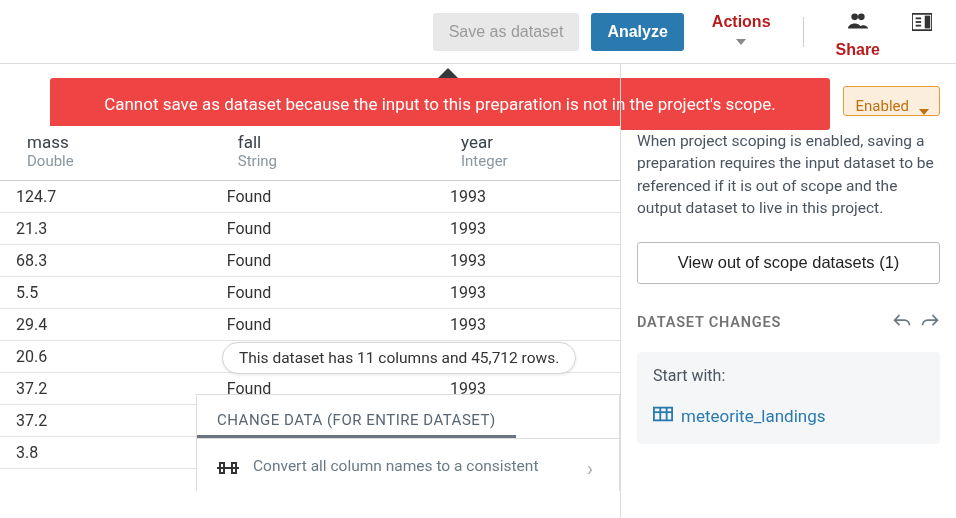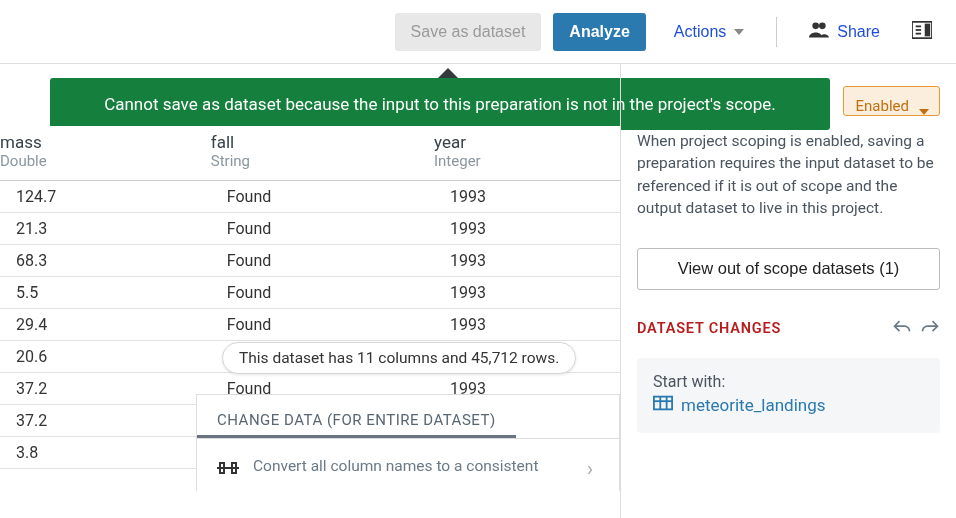--- a/index.html
+++ b/index.html
@@ -40,42 +40,43 @@
     color: #9a9a9a;
     cursor: default;
   }
   .btn-primary {
     background: #2a7ab0;
     color: #fff;
     font-weight: 600;
   }
   .btn-plain {
     background: transparent;
-    color: #1d4ed8;
-    font-weight: 400;
+    color: #b91c1c;
+    font-weight: 700;
+    flex-direction: column;
   }
   .chevron-down {
     width: 0; height: 0;
     border-left: 5px solid transparent;
     border-right: 5px solid transparent;
     border-top: 6px solid #888;
   }
   .vdiv {
     width: 1px; height: 30px; background: #ccc; margin: 0 4px;
   }
   .share-icon svg { width: 20px; height: 16px; }
   .panel-icon svg { width: 20px; height: 18px; }
 
   
   .tooltip {
     position: absolute;
     top: 78px;
     left: 50px;
     width: 780px;
-    background: #15803d;
+    background: #ef4444;
     color: #fff;
     padding: 16px 14px;
     border-radius: 3px;
     font-size: 17px;
     text-align: center;
   }
   .tooltip::before {
     content: "";
     position: absolute;
     top: -10px;
@@ -105,21 +106,21 @@
 
   
   .table {
     width: 100%;
     border-collapse: collapse;
     table-layout: fixed;
   }
   .table th {
     text-align: left;
     font-weight: 400;
-    padding: 6px 10px 10px 0;
+    padding: 6px 10px 10px 27px;
     border-bottom: 1px solid #ccc;
     background: #fff;
     color: #6a7a85;
     vertical-align: top;
   }
   .table th .col-name {
     font-size: 17px;
     color: #38424a;
     display: block;
   }
@@ -211,50 +212,50 @@
     border-right: 5px solid transparent;
     border-top: 6px solid #c0700f;
   }
   .scope-text {
     margin-top: 48px;
     font-size: 15.5px;
     color: #4a5560;
     line-height: 1.45;
   }
   .scope-btn {
-    margin-top: 28px;
+    margin-top: 22px;
     width: 100%;
     height: 42px;
     background: #fff;
     border: 1px solid #bbb;
     border-radius: 3px;
     font-size: 16.5px;
     color: #222;
     cursor: pointer;
   }
   .section-hdr {
     margin-top: 28px;
     display: flex;
     align-items: center;
     justify-content: space-between;
     font-size: 14.5px;
     letter-spacing: 0.8px;
-    color: #b91c1c;
+    color: #737373;
     font-weight: 600;
   }
   .section-hdr .undo-redo { display: flex; gap: 8px; }
   .undo-redo svg { width: 20px; height: 18px; stroke: #6a7a85; fill: none; stroke-width: 2; }
 
   .start-card {
     margin-top: 18px;
     background: #f4f6f8;
     border-radius: 4px;
     padding: 14px 16px 18px 16px;
   }
-  .start-card .label { font-size: 16px; color: #4a5560; margin-bottom: 4px; }
+  .start-card .label { font-size: 16px; color: #4a5560; margin-bottom: 21px; }
   .ds-link {
     display: inline-flex;
     align-items: flex-end;
     gap: 8px;
     color: #2a7ab0;
     font-size: 17px;
   }
   .ds-link svg { width: 20px; height: 16px; }
 </style>
 </head>

